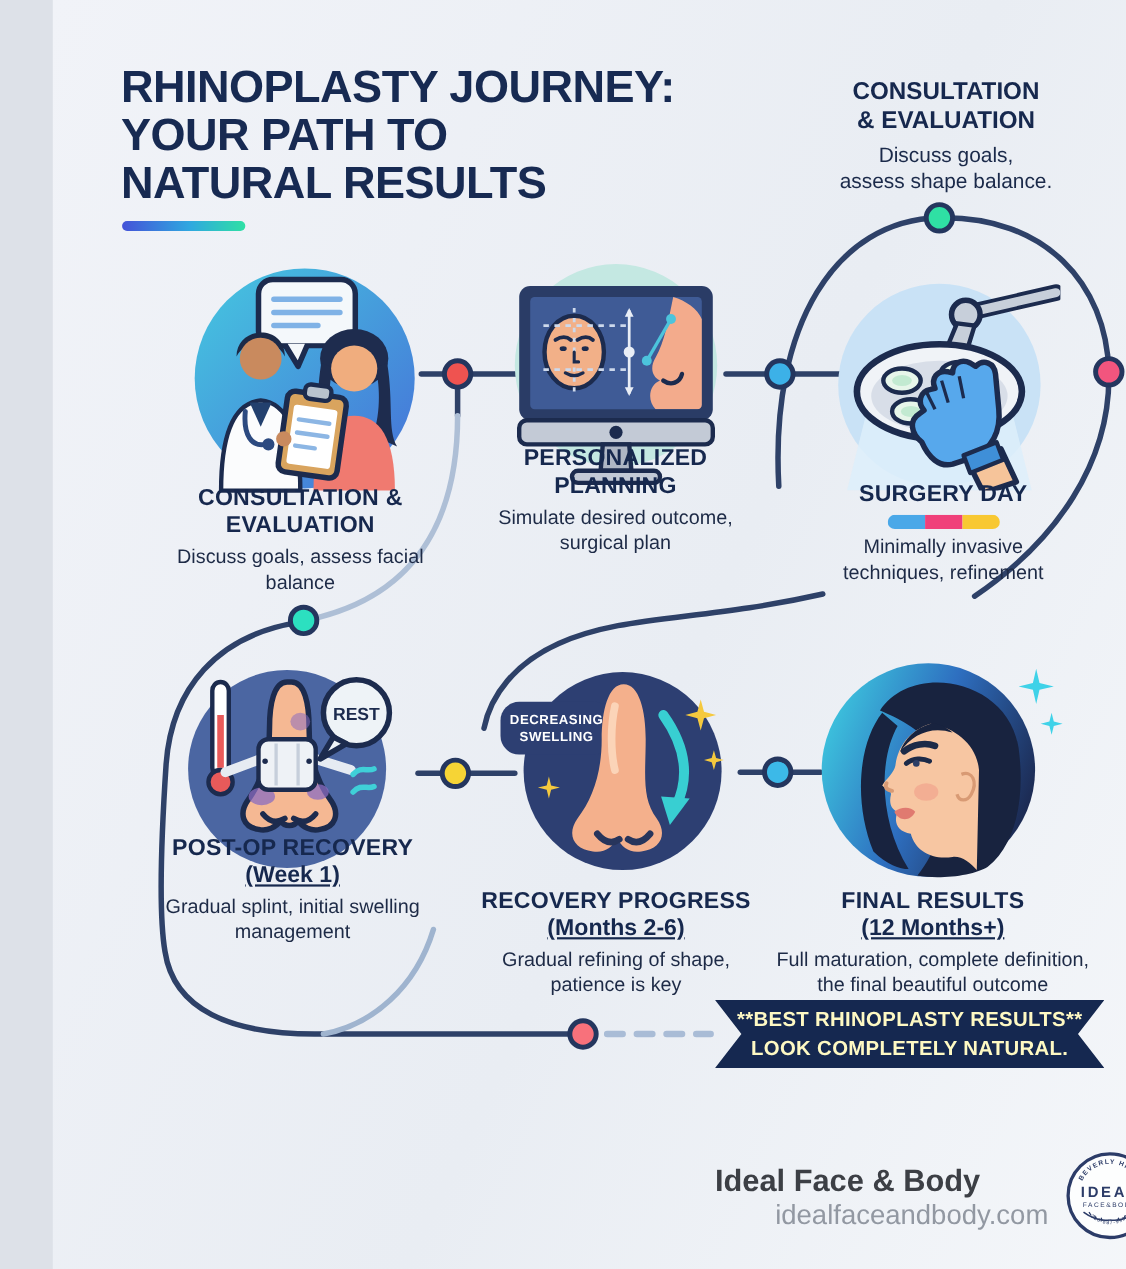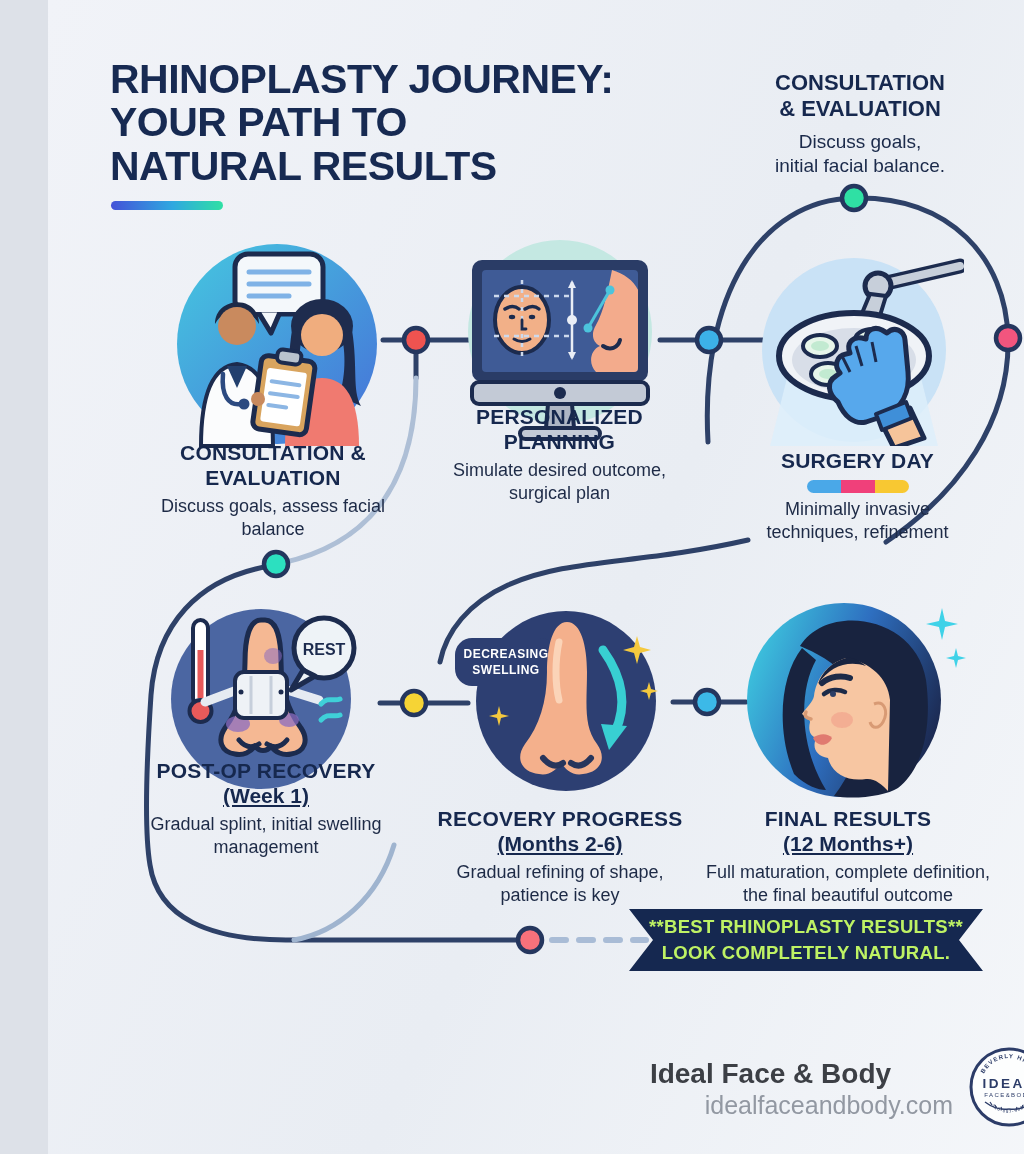--- a/index.html
+++ b/index.html
@@ -21,31 +21,31 @@
   
   svg.connectors{left:0;top:0;z-index:1;}
   .icon{z-index:2;}
   
   .tb{text-align:center;z-index:3;}
   .tb .t{font-size:21px;font-weight:bold;line-height:1.2;color:#16284e;letter-spacing:0.2px;}
   .tb .s{font-size:21px;font-weight:bold;line-height:1.2;color:#16284e;text-decoration:underline;}
   .tb .d{font-size:18px;line-height:1.25;margin-top:5px;color:#1d2a46;}
   .tb1{left:95px;top:440px;width:260px;}
   .tb2{left:404px;top:404px;width:215px;}
-  .tb3{left:702px;top:448px;width:215px;}
+  .tb3{left:702px;top:436px;width:215px;}
   .tb4{left:98px;top:758px;width:240px;}
   .tb5{left:387px;top:806px;width:250px;}
   .tb6{left:645px;top:806px;width:310px;}
   .pill{display:flex;width:102px;height:13px;margin:7px auto 2px auto;border-radius:7px;overflow:hidden;}
   .pill span{flex:1;}
   .pill .p1{background:#4aa8e8;}
   .pill .p2{background:#f0407a;}
   .pill .p3{background:#f8c832;}
   
-  .banner{left:581px;top:909px;width:354px;height:62px;background:#152850;color:#bef264;
+  .banner{left:602px;top:909px;width:354px;height:62px;background:#152850;color:#fef9c3;
     display:flex;flex-direction:column;justify-content:center;text-align:center;z-index:3;
     clip-path:polygon(24px 50%,0 0,100% 0,calc(100% - 24px) 50%,100% 100%,0 100%);}
   .banner div{font-size:18.5px;font-weight:bold;letter-spacing:0.3px;line-height:1.4;}
   
   .footer-text{left:540px;top:1058px;width:365px;text-align:right;z-index:3;}
   .footer-text .brand{font-size:28px;font-weight:bold;color:#3c3f45;text-align:center;}
   .footer-text .site{font-size:25px;color:#9298a2;margin-top:1px;}
   .logo{left:920px;top:1046px;z-index:3;}
 </style>
 </head>
@@ -88,21 +88,21 @@
     <div>YOUR PATH TO</div>
     <div>NATURAL RESULTS</div>
   </div>
   <div class="abs accent-bar"></div>
 
   <div class="abs top-note">
     <div class="h">CONSULTATION</div>
     <div class="h">&amp; EVALUATION</div>
     <div class="b">
       <div>Discuss goals,</div>
-      <div>initial facial balance.</div>
+      <div>assess shape balance.</div>
     </div>
   </div>
 
   <svg class="abs icon" style="left:123px;top:238px;" width="212" height="212" viewBox="0 0 212 212">
     <defs>
       <linearGradient id="gC" x1="0" y1="0" x2="1" y2="1">
         <stop offset="0" stop-color="#45c8e0"></stop>
           <stop offset="1" stop-color="#4670d8"></stop>
       </linearGradient>
     </defs>

